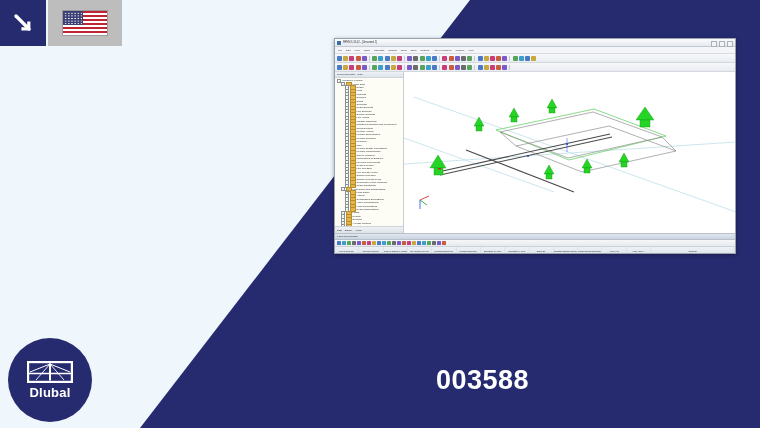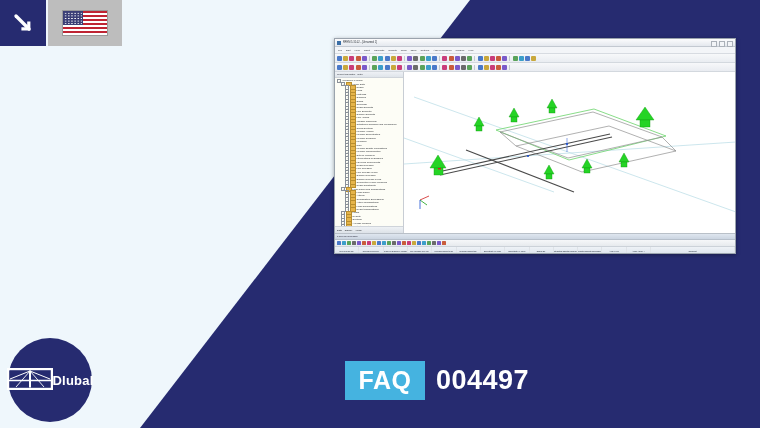--- a/index.html
+++ b/index.html
@@ -61,21 +61,21 @@
     font-size:24.5px;
     font-weight:bold;
     line-height:1.33;
     letter-spacing:-0.2px;
   }
 
   
   .logo{
     position:absolute;left:8px;top:338px;width:84px;height:84px;
     background:#262b70;border-radius:50%;
-    display:flex;flex-direction:row;align-items:center;justify-content:center;
+    display:flex;flex-direction:column;align-items:center;justify-content:center;
   }
   .logo .mark{
     width:46px;height:22px;position:relative;margin-bottom:3px;
   }
   .logo .mark svg{display:block;}
   .logo .word{
     color:#ffffff;font-size:13px;font-weight:bold;letter-spacing:.2px;
     line-height:1;
   }
 
@@ -217,24 +217,21 @@
         <line x1="23" y1="3" x2="3" y2="11" stroke="#ffffff" stroke-width="1"></line>
         <line x1="23" y1="3" x2="43" y2="11" stroke="#ffffff" stroke-width="1"></line>
         <line x1="23" y1="3" x2="9" y2="19" stroke="#ffffff" stroke-width="0.9"></line>
         <line x1="23" y1="3" x2="37" y2="19" stroke="#ffffff" stroke-width="0.9"></line>
         <line x1="2" y1="12.5" x2="44" y2="12.5" stroke="#ffffff" stroke-width="1.6"></line>
       </svg>
     </div>
     <div class="word">Dlubal</div>
   </div>
 
-  <div class="faq-badge">
-    <span>FAQ</span>
-  </div>
-  <div class="faq-number">004497</div>
+  <div class="faq-number">003588</div>
 
   <div class="app">
 
     <div class="titlebar">
       <span class="tb-ico"></span>
       <span class="tb-text">RFEM 5.31.02 - [Unnamed 1]</span>
       <span class="wbtns">
         <i></i>
         <i></i>
         <i></i>

